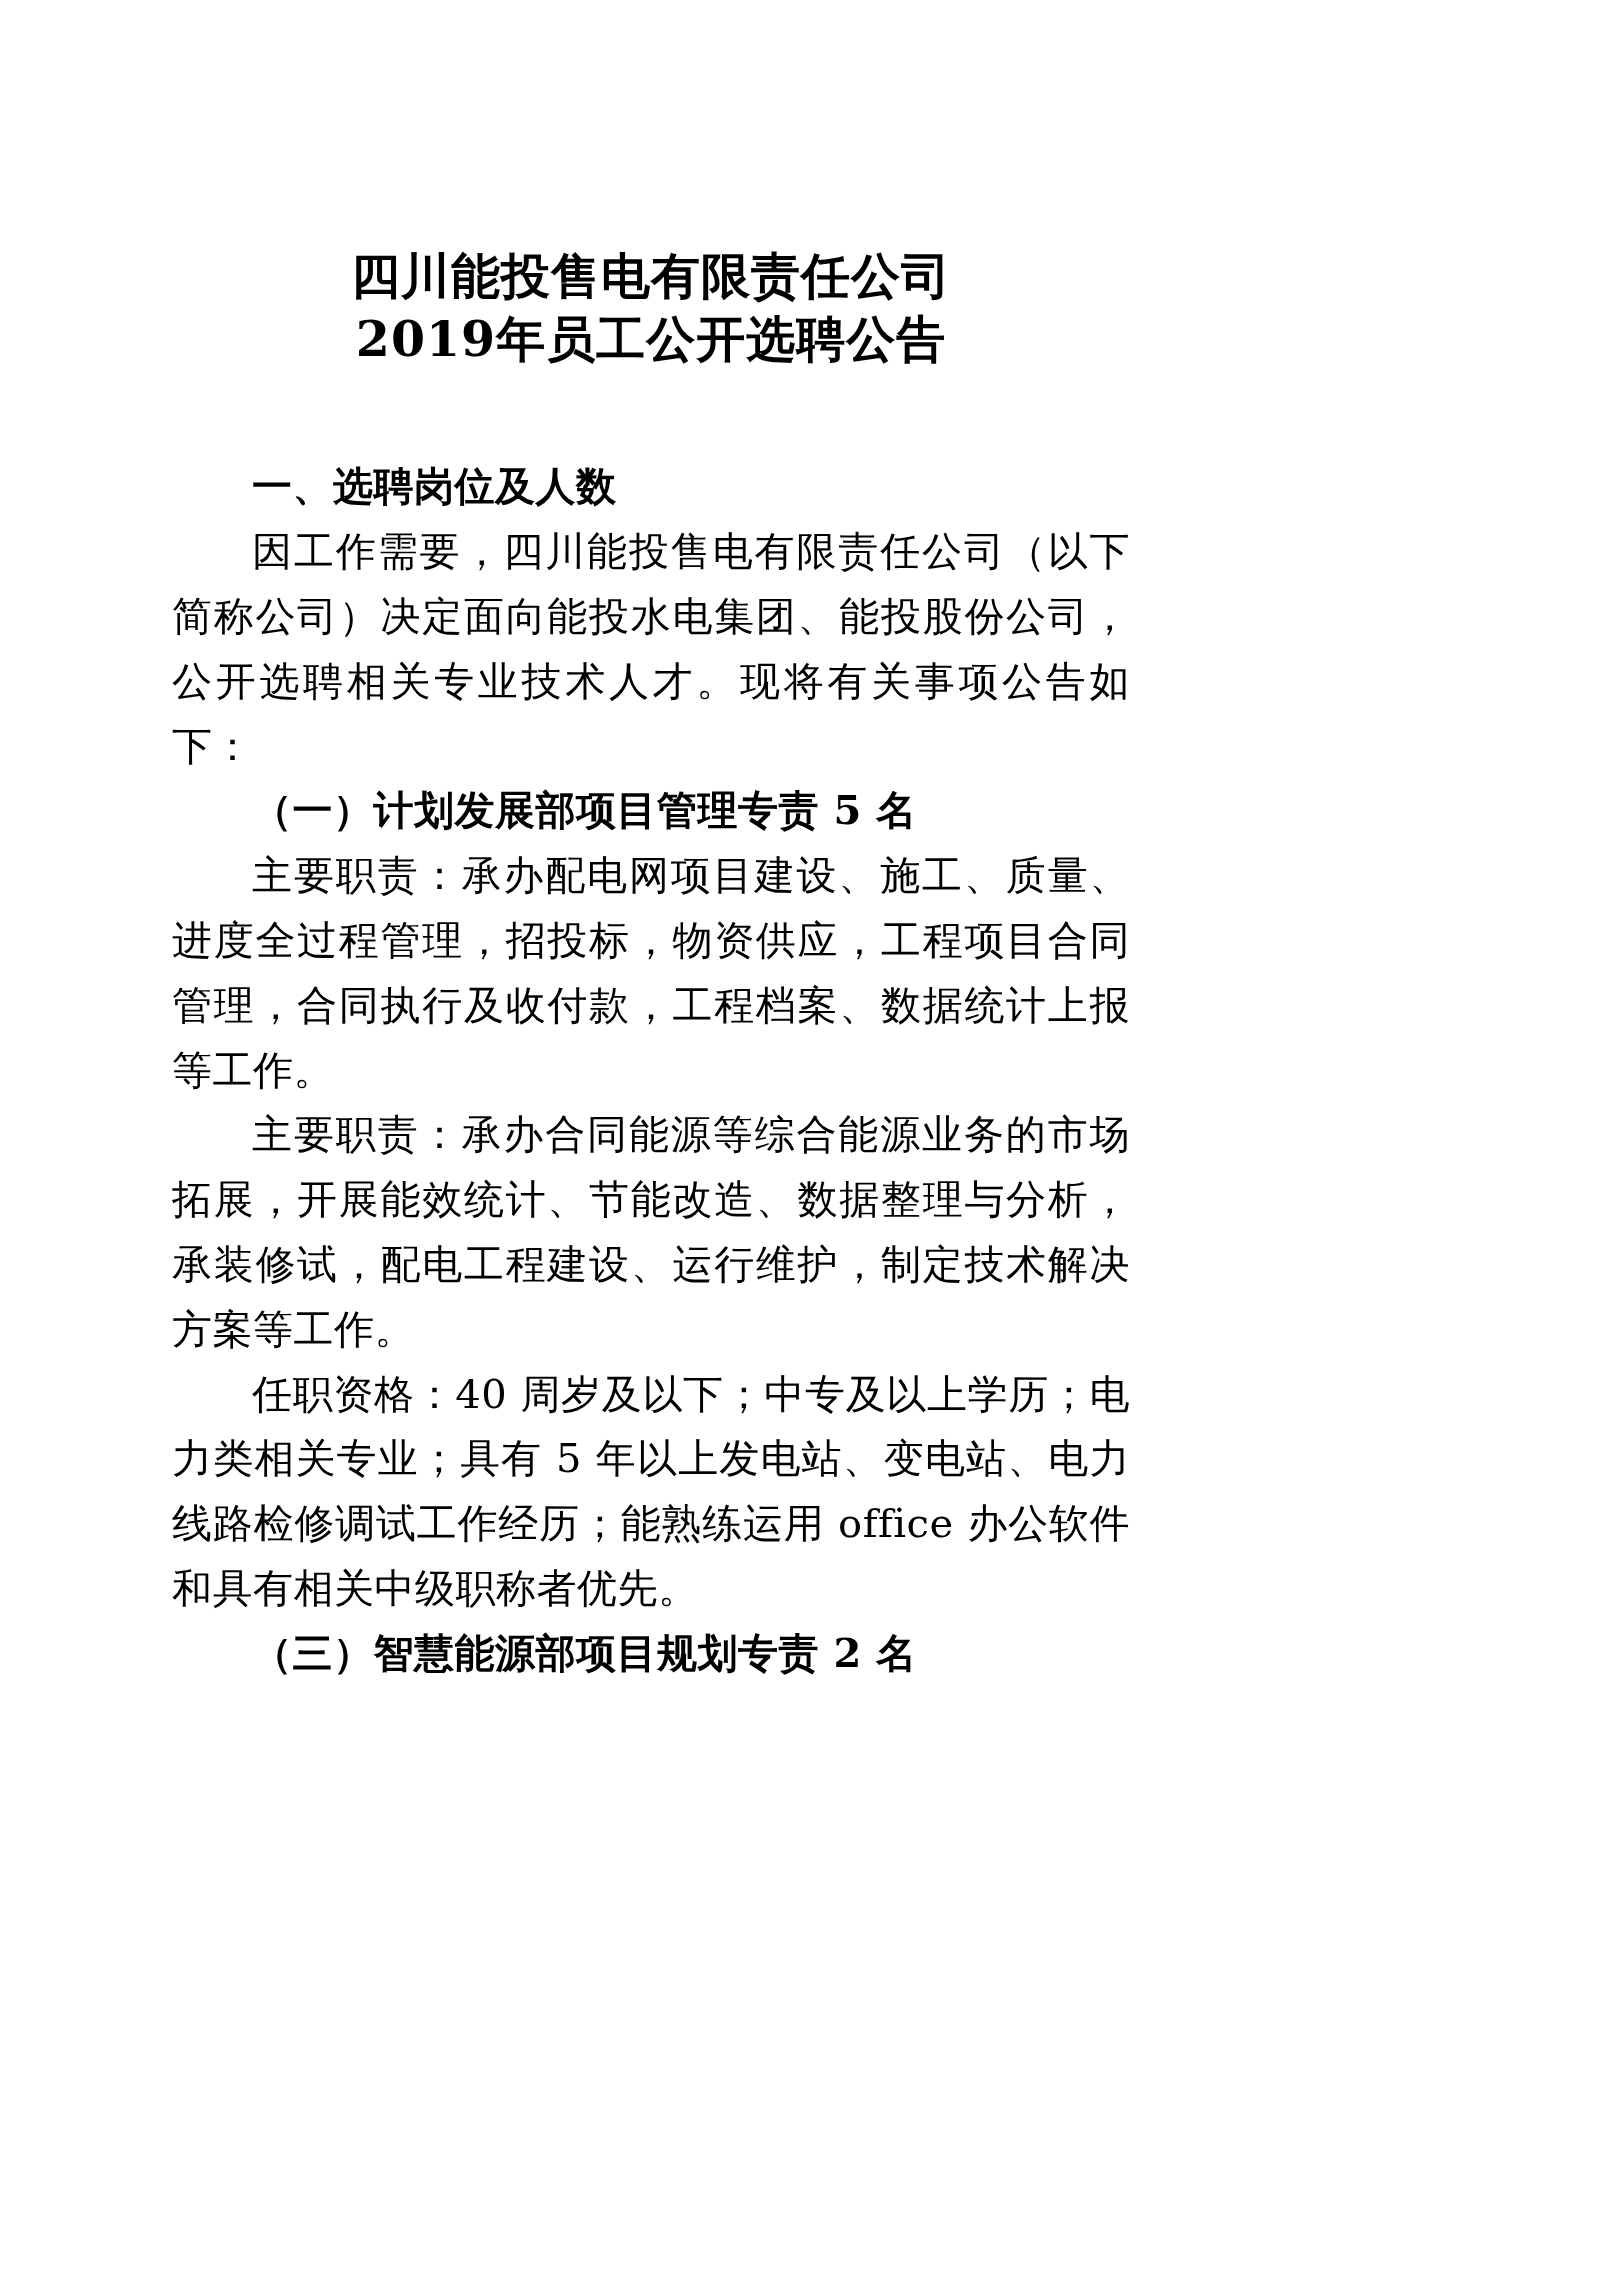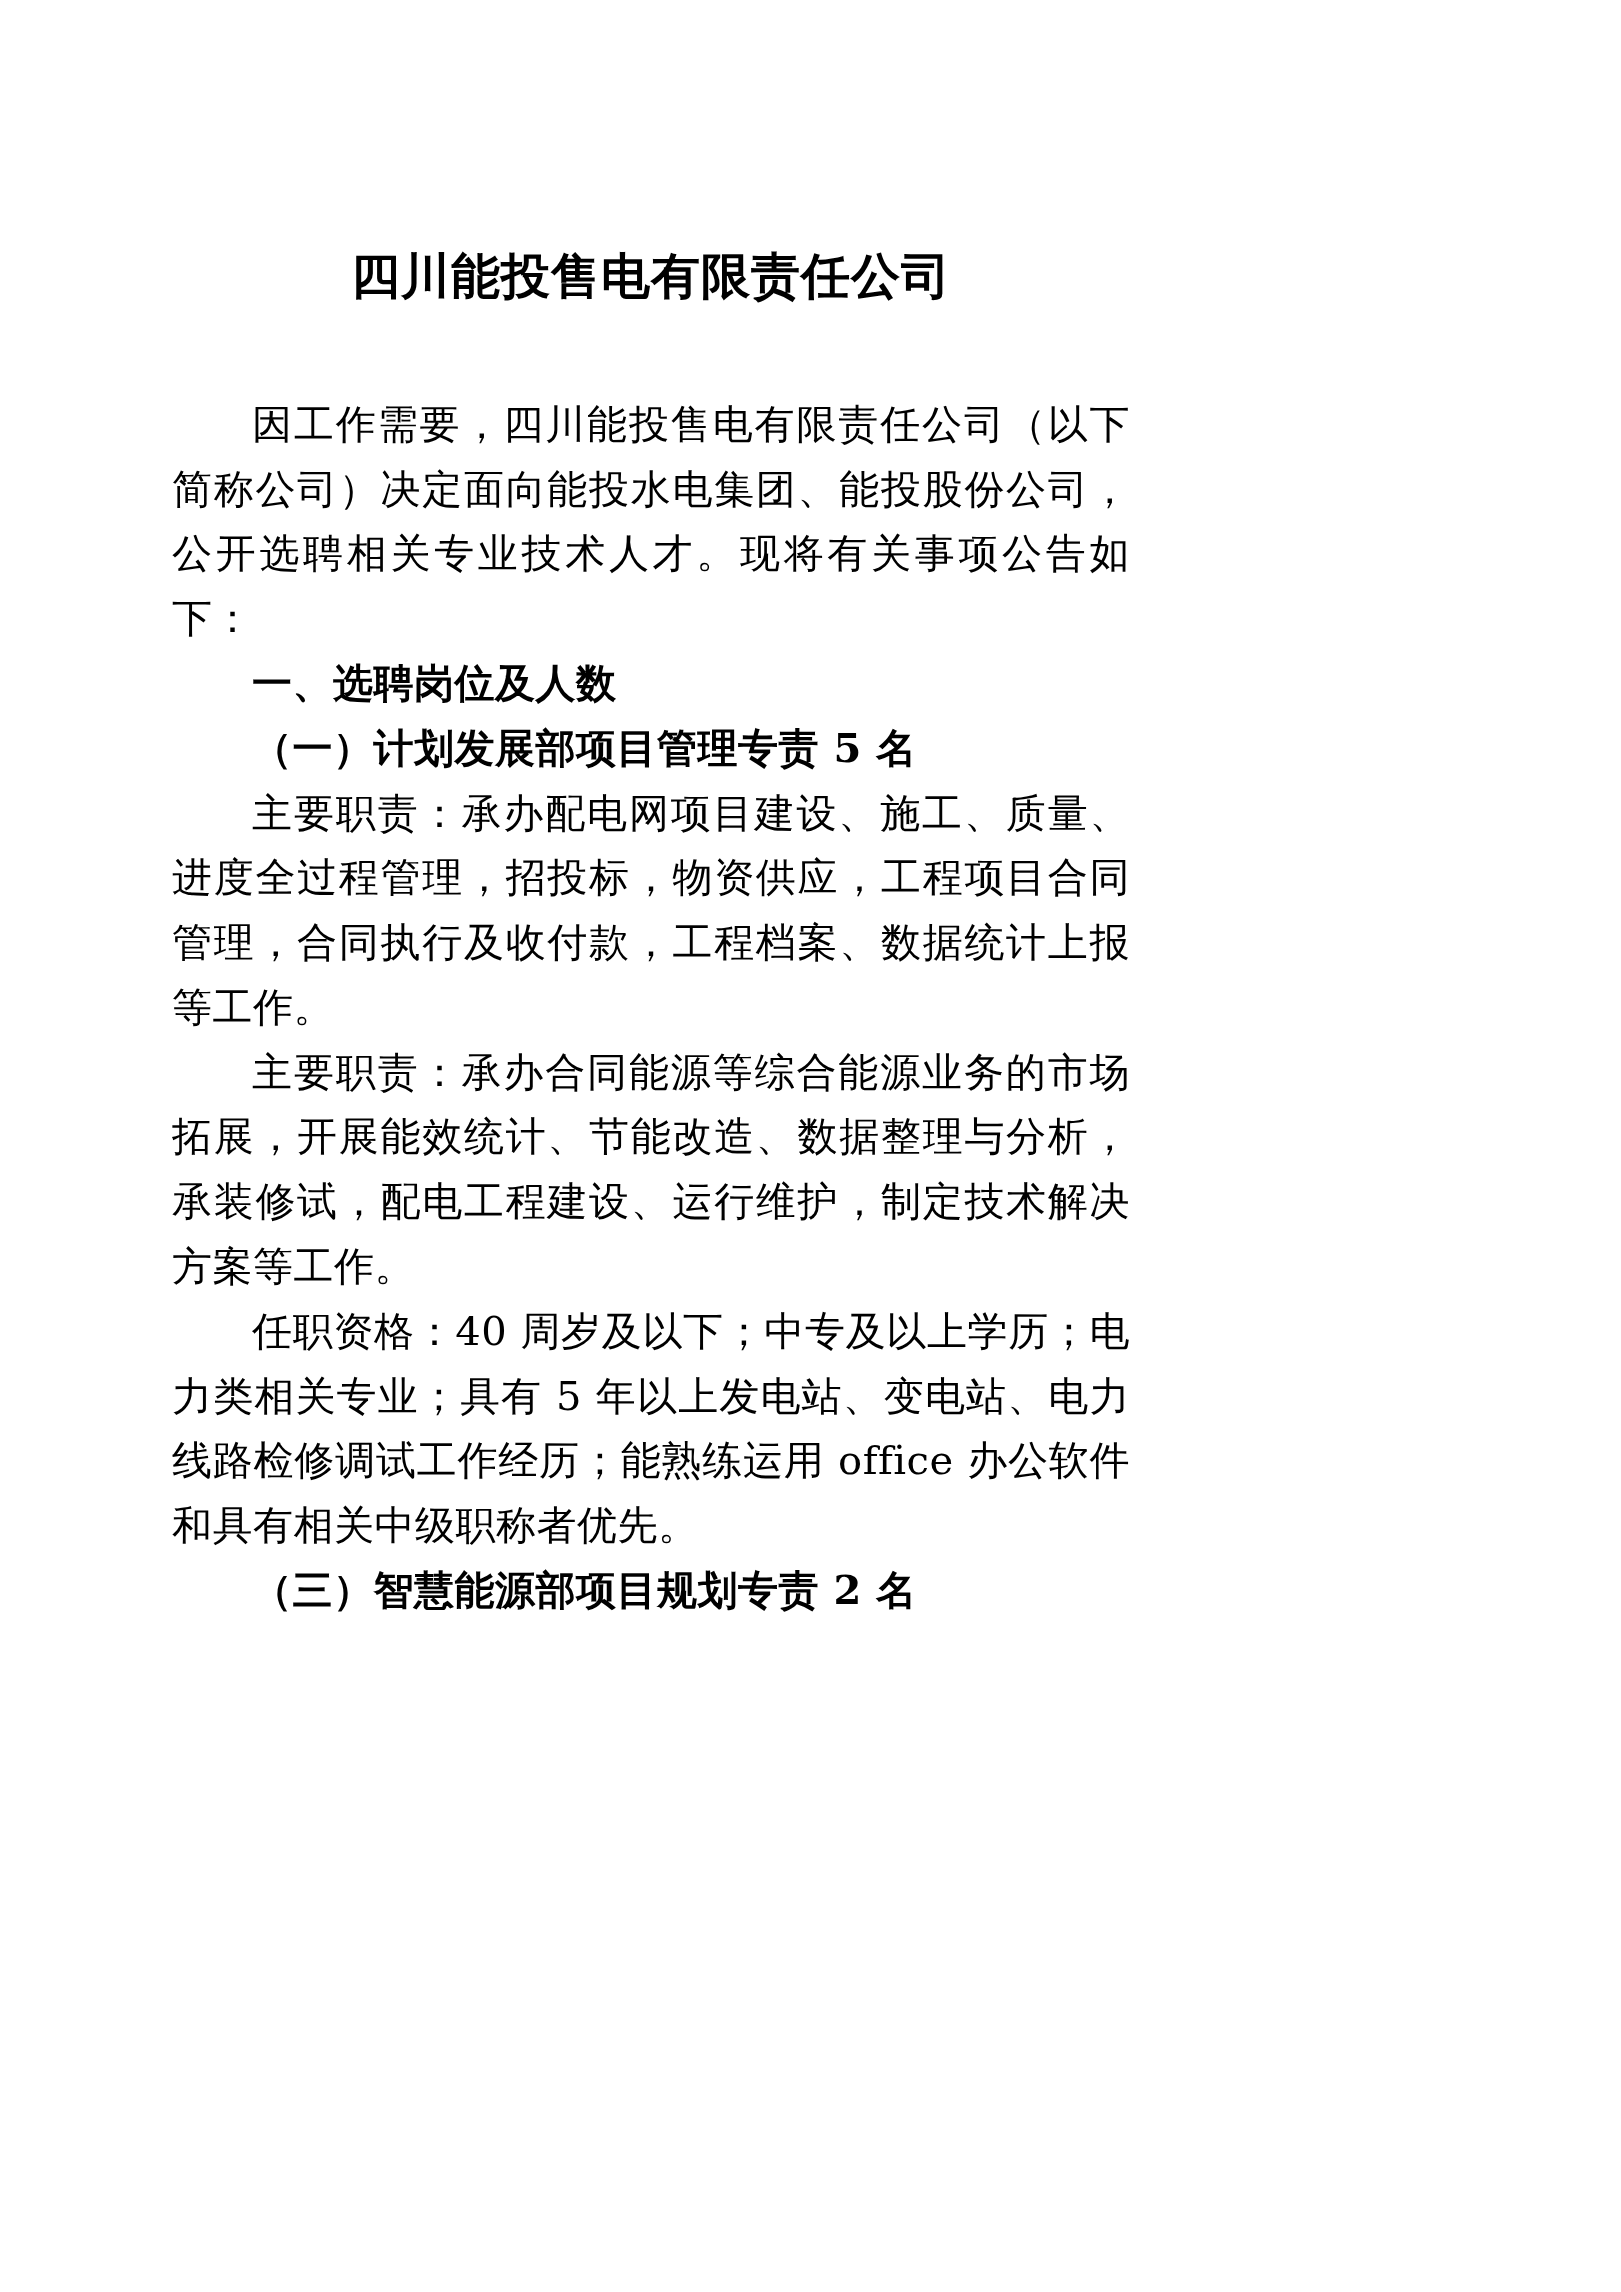--- a/index.html
+++ b/index.html
@@ -56,27 +56,28 @@
     margin-top: 36px;
   }
 </style>
 </head>
 <body>
 
 <div class="page">
 
   <div class="doc-title">
     <span class="line">四川能投售电有限责任公司</span>
+    <span class="line">2019年员工公开选聘公告</span>
   </div>
 
   <div class="body-block">
 
+    <p class="para heading">一、选聘岗位及人数</p>
+
     <p class="para indent">因工作需要，四川能投售电有限责任公司（以下简称公司）决定面向能投水电集团、能投股份公司，公开选聘相关专业技术人才。现将有关事项公告如下：</p>
-
-    <p class="para heading">一、选聘岗位及人数</p>
 
     <p class="para heading">（一）计划发展部项目管理专责 5 名</p>
 
     <p class="para indent"><span class="lead">主要职责：</span><span>承办配电网项目建设、施工、质量、进度全过程管理，招投标，物资供应，工程项目合同管理，合同执行及收付款，工程档案、数据统计上报等工作。</span></p>
 
 
 
     <p class="para indent"><span class="lead">主要职责：</span><span>承办合同能源等综合能源业务的市场拓展，开展能效统计、节能改造、数据整理与分析，承装修试，配电工程建设、运行维护，制定技术解决方案等工作。</span></p>
 
     <p class="para indent"><span class="lead">任职资格：</span><span>40 周岁及以下；中专及以上学历；电力类相关专业；具有 5 年以上发电站、变电站、电力线路检修调试工作经历；能熟练运用 office 办公软件和具有相关中级职称者优先。</span></p>

